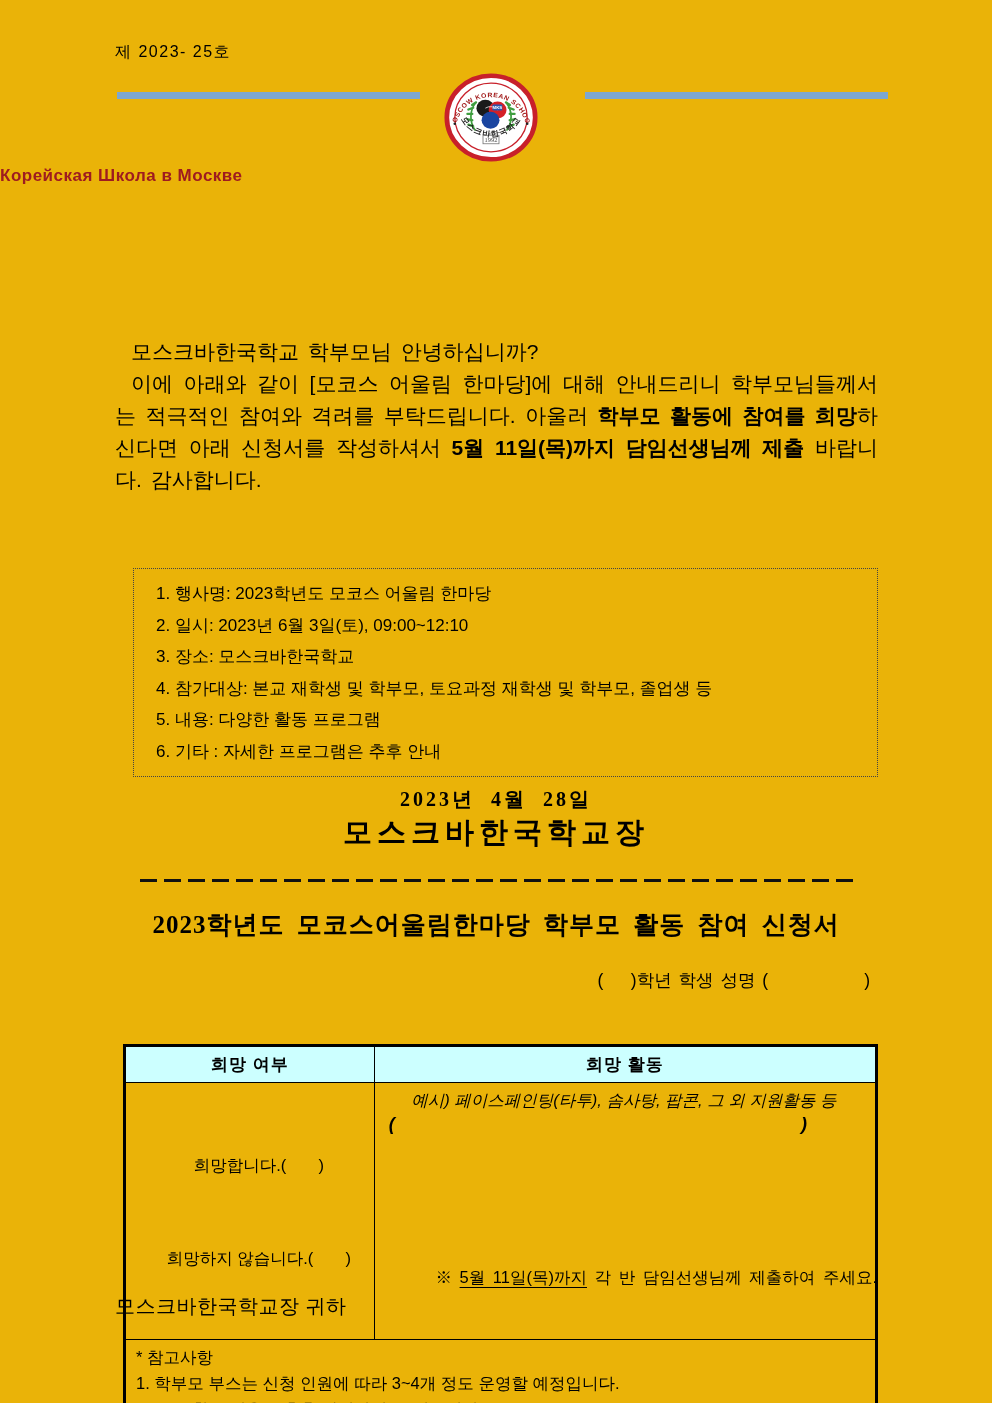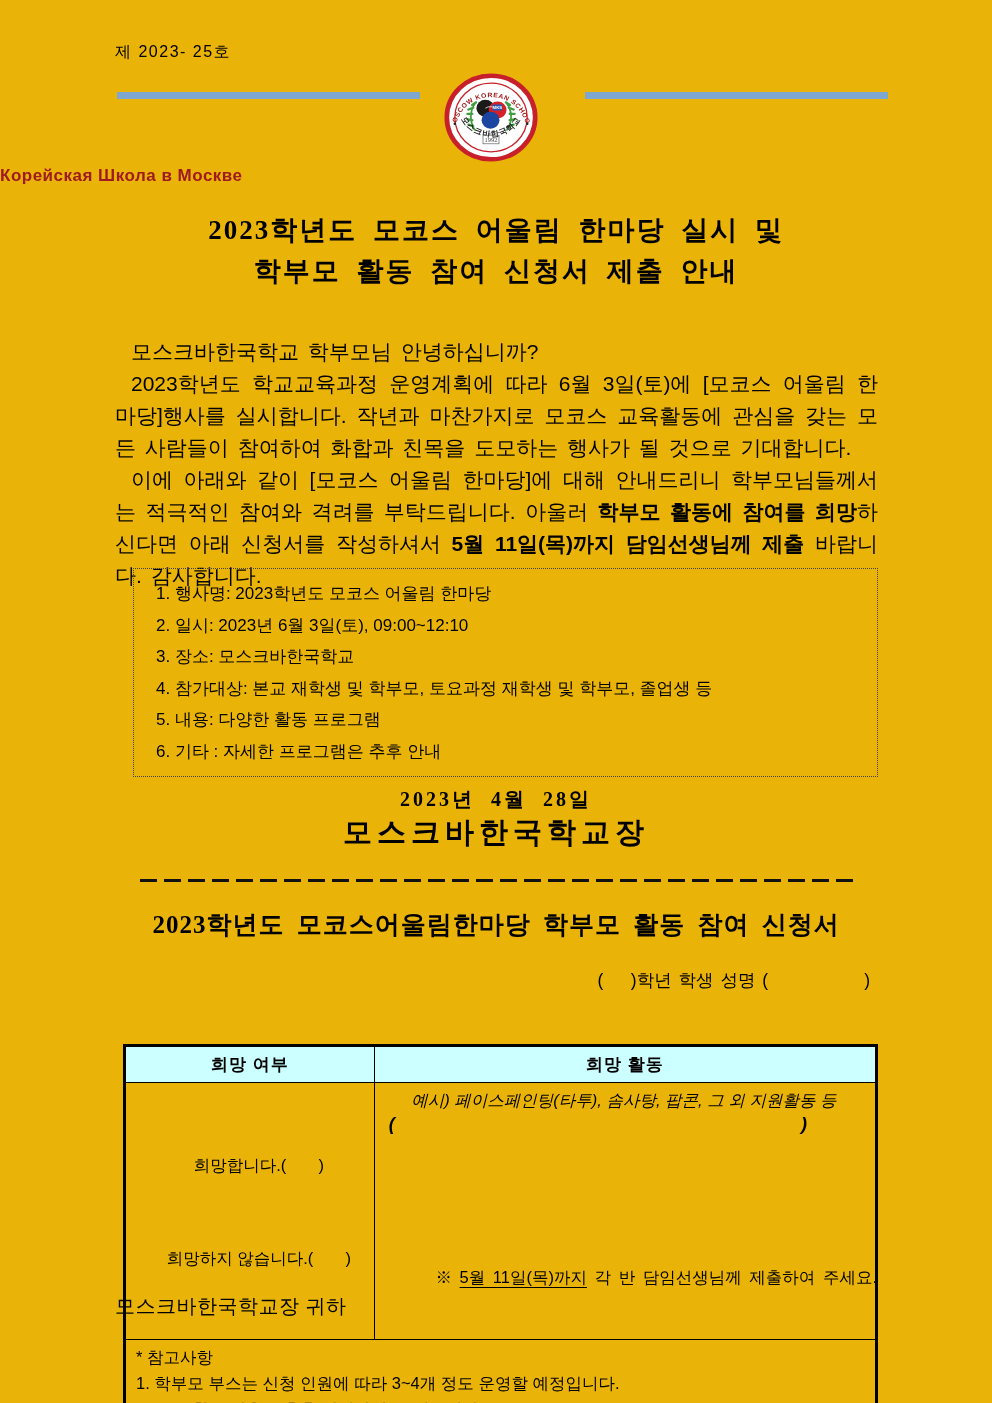--- a/index.html
+++ b/index.html
@@ -110,28 +110,23 @@
       <circle cx="11.5" cy="57" r="1.4" fill="#222"></circle>
       <circle cx="88.5" cy="57" r="1.4" fill="#222"></circle>
       <text font-size="8.8" font-weight="bold" fill="#222" letter-spacing="1" font-family="Liberation Sans, sans-serif">
         <textPath href="#arcBot" startOffset="50%" text-anchor="middle">모스크바한국학교</textPath>
       </text>
     </svg>
   </div>
 
   <div class="school-ru">Корейская Школа в Москве</div>
 
-  <div class="main-title">
-    <span>2023학년도 모코스 어울림 한마당 실시 및</span><br>
-    <span>학부모 활동 참여 신청서 제출 안내</span>
-  </div>
 
   <div class="body-text">
     <p>모스크바한국학교 학부모님 안녕하십니까?</p>
-    <p>2023학년도 학교교육과정 운영계획에 따라 6월 3일(토)에 [모코스 어울림 한마당]행사를 실시합니다. 작년과 마찬가지로 모코스 교육활동에 관심을 갖는 모든 사람들이 참여하여 화합과 친목을 도모하는 행사가 될 것으로 기대합니다.</p>
     <p><span>이에 아래와 같이 [모코스 어울림 한마당]에 대해 안내드리니 학부모님들께서는 적극적인 참여와 격려를 부탁드립니다. 아울러 </span><span class="b">학부모 활동에 참여를 희망</span><span>하신다면 아래 신청서를 작성하셔서 </span><span class="b">5월 11일(목)까지 담임선생님께 제출</span><span> 바랍니다. 감사합니다.</span></p>
   </div>
 
   <div class="info-box">
     <div>1. 행사명: 2023학년도 모코스 어울림 한마당</div>
     <div>2. 일시: 2023년 6월 3일(토), 09:00~12:10</div>
     <div>3. 장소: 모스크바한국학교</div>
     <div>4. 참가대상: 본교 재학생 및 학부모, 토요과정 재학생 및 학부모, 졸업생 등</div>
     <div>5. 내용: 다양한 활동 프로그램</div>
     <div>6. 기타 : 자세한 프로그램은 추후 안내</div>

